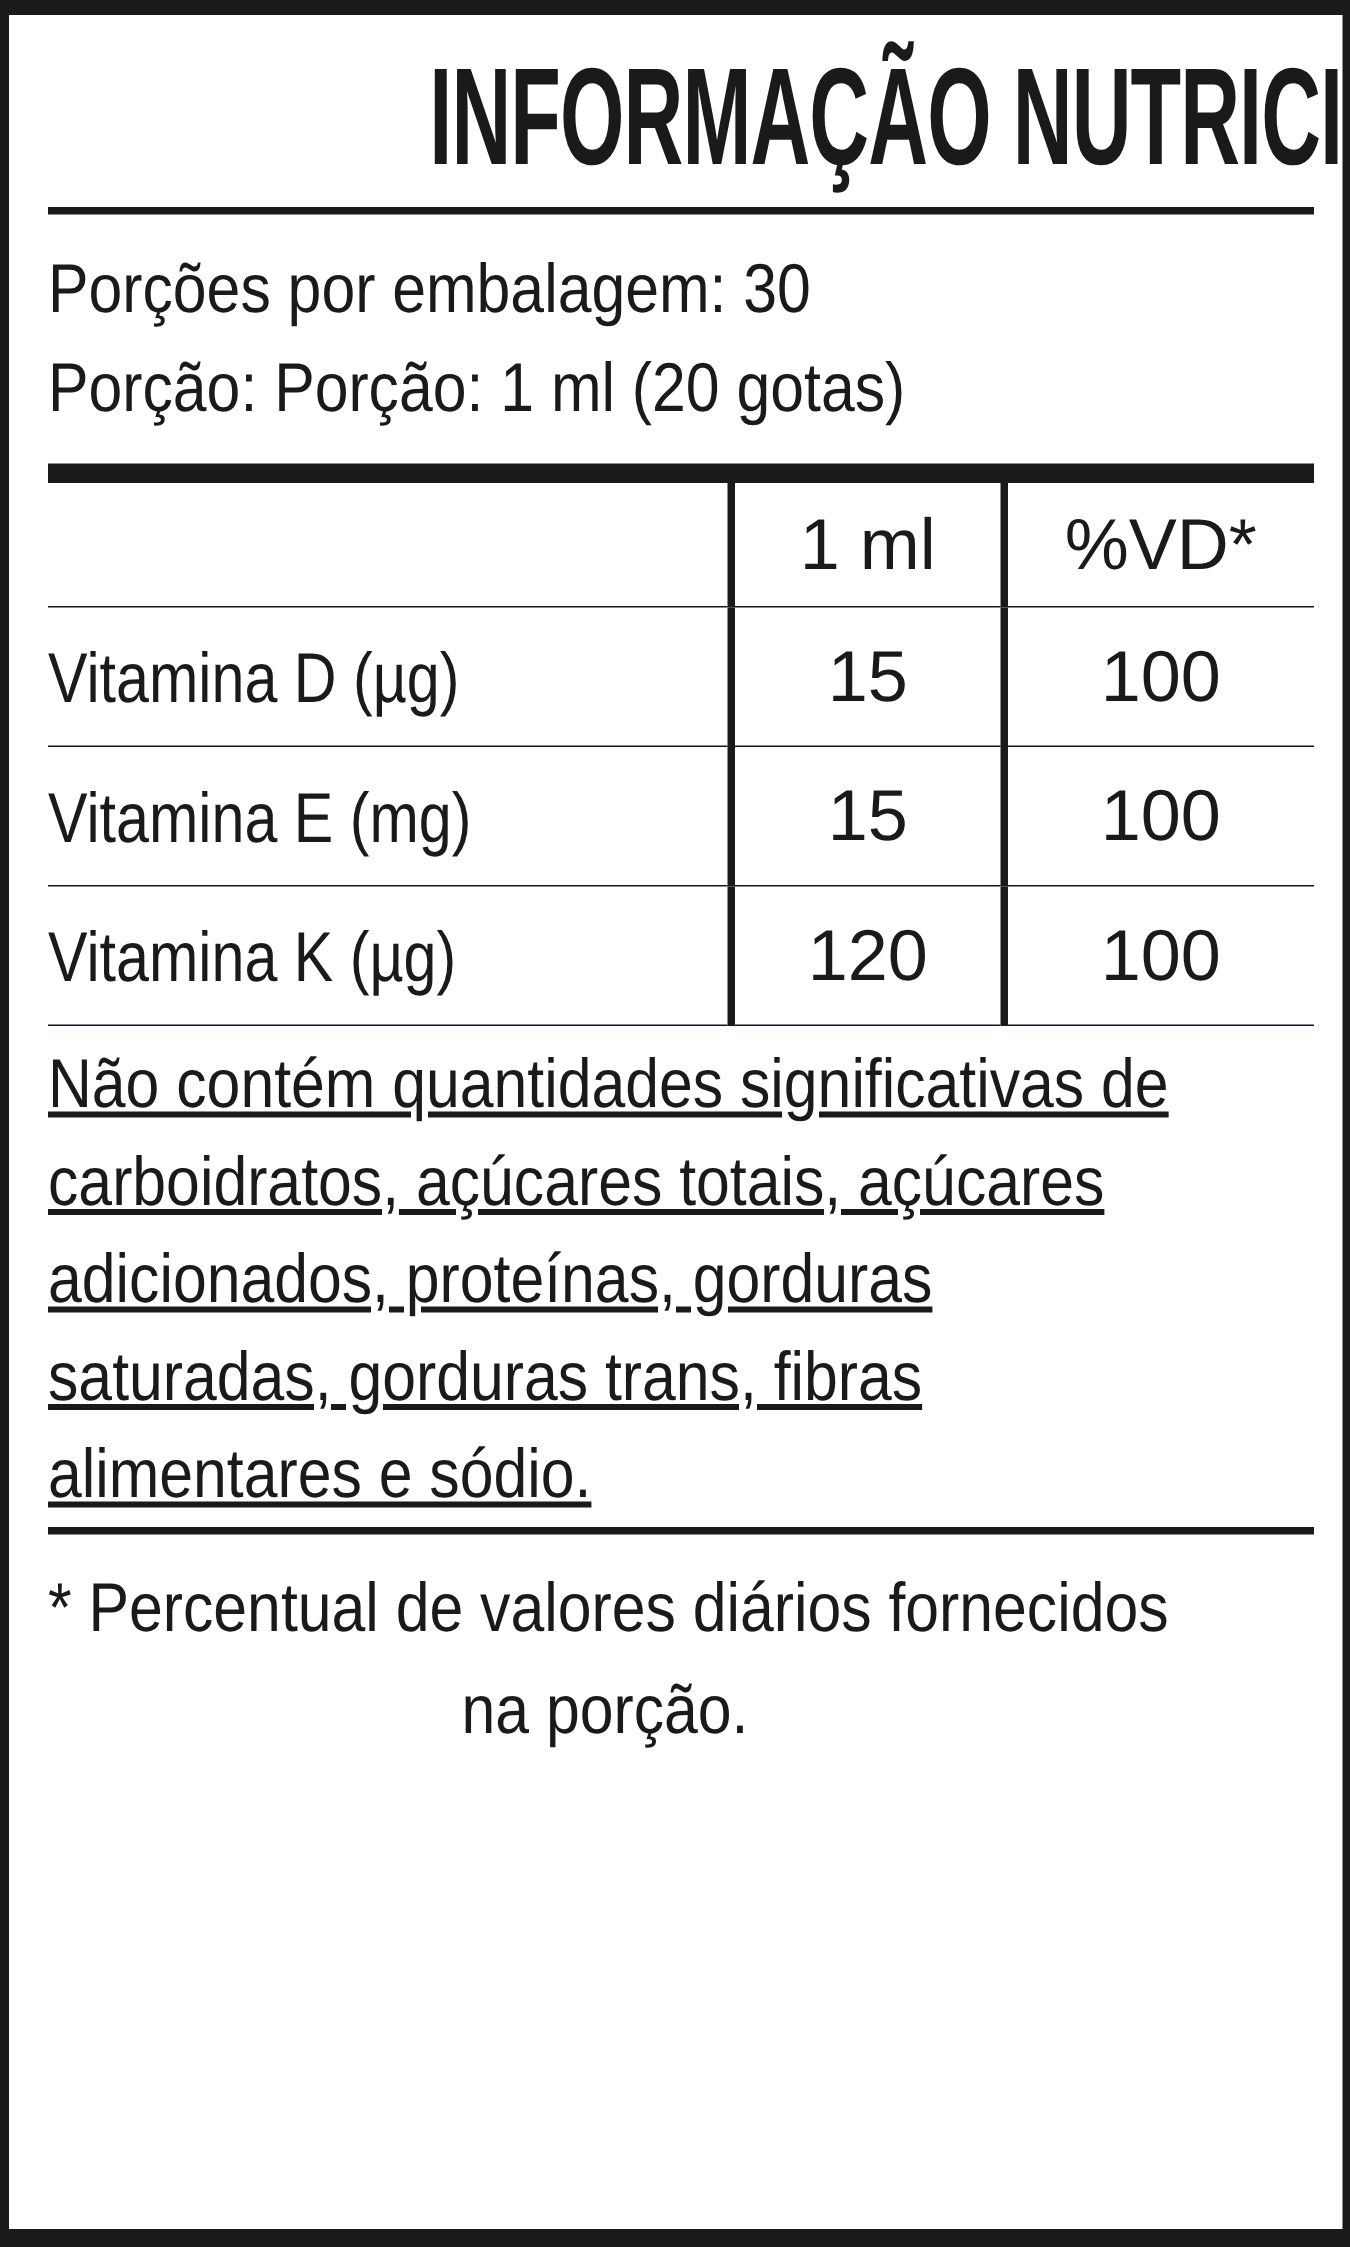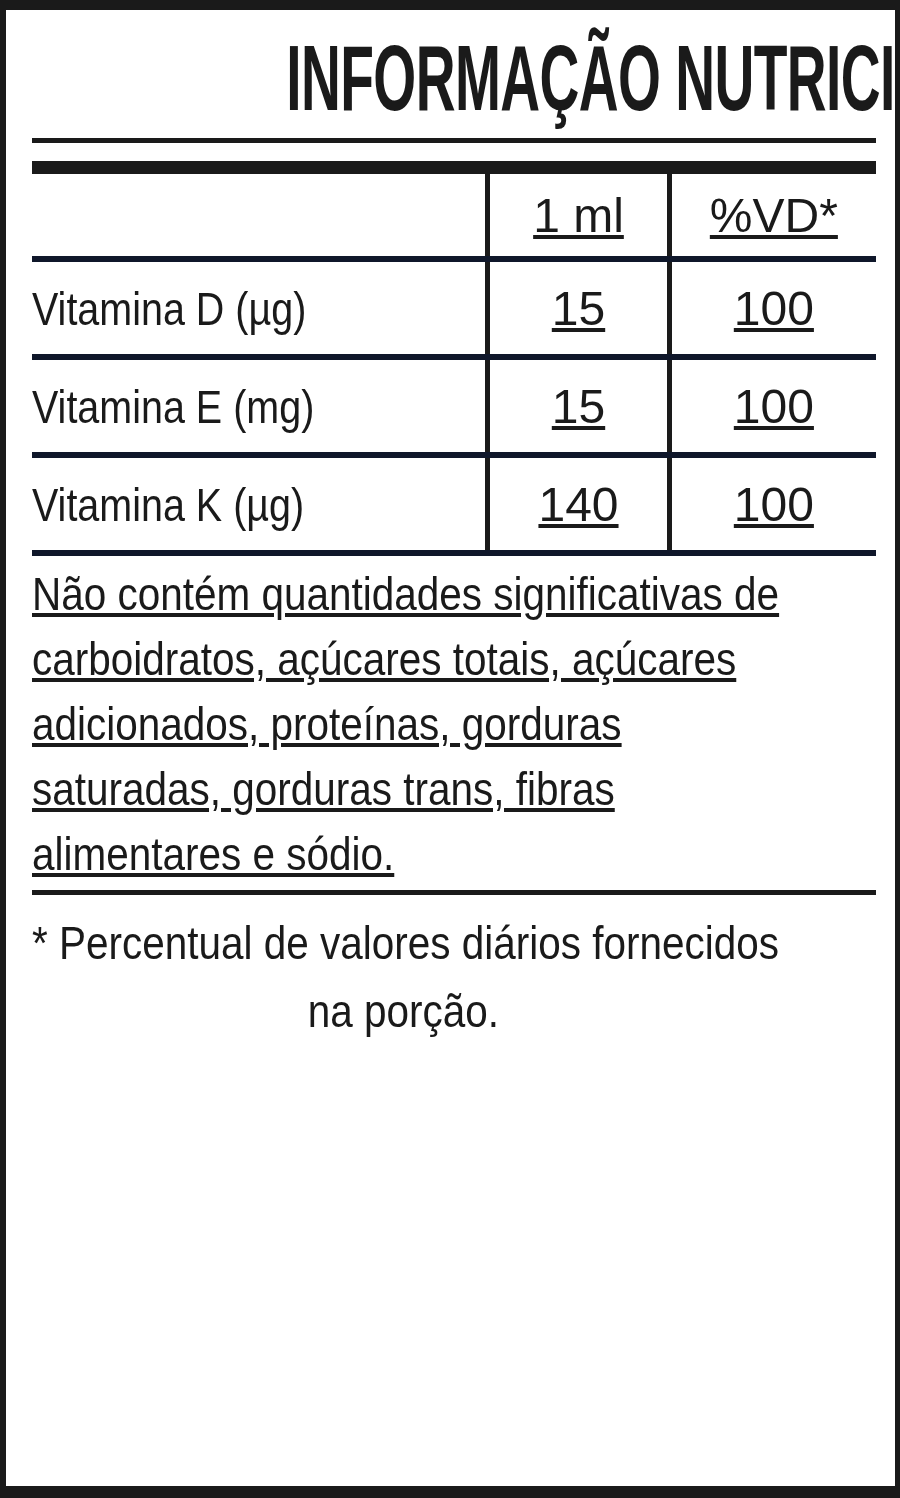--- a/index.html
+++ b/index.html
@@ -55,25 +55,24 @@
     height: 13px;
     background: #1a1a1a;
     margin-top: 18px;
   }
   table.nutri {
     width: 100%;
     border-collapse: collapse;
     table-layout: fixed;
   }
   table.nutri th, table.nutri td {
-    border-bottom: 6px solid #0f172a;
+    border-bottom: 1px solid #0f172a;
     vertical-align: middle;
     padding: 0;
     font-weight: normal;
-    text-decoration: underline;
   }
   table.nutri th { height: 82px; }
   table.nutri td { height: 92px; }
   table.nutri .v-line { border-left: 5px solid #1a1a1a; }
   .col-head {
     font-size: 48px;
     font-weight: bold;
     text-align: center;
   }
   .nutrient-cell { text-align: left; }
@@ -98,20 +97,24 @@
 <body>
 
 <div class="label">
 
   <div class="title-wrap">
     <span class="title-text">INFORMAÇÃO NUTRICIONAL</span>
   </div>
 
   <div class="rule"></div>
 
+  <div class="serving">
+    <div class="text-line">Porções por embalagem: 30</div>
+    <div class="text-line">Porção: Porção: 1 ml (20 gotas)</div>
+  </div>
 
   <div class="thick-bar"></div>
 
   <table class="nutri">
     <colgroup>
       <col style="width:54%">
       <col style="width:21.5%">
       <col style="width:24.5%">
     </colgroup>
     <thead>
@@ -127,21 +130,21 @@
         <td class="value-cell v-line">15</td>
         <td class="value-cell v-line">100</td>
       </tr>
       <tr>
         <td class="nutrient-cell"><span class="nutrient-text">Vitamina E (mg)</span></td>
         <td class="value-cell v-line">15</td>
         <td class="value-cell v-line">100</td>
       </tr>
       <tr>
         <td class="nutrient-cell"><span class="nutrient-text">Vitamina K (µg)</span></td>
-        <td class="value-cell v-line">140</td>
+        <td class="value-cell v-line">120</td>
         <td class="value-cell v-line">100</td>
       </tr>
     </tbody>
   </table>
 
   <div class="no-significant">
     <div class="text-line">Não contém quantidades significativas de</div>
     <div class="text-line">carboidratos, açúcares totais, açúcares</div>
     <div class="text-line">adicionados, proteínas, gorduras</div>
     <div class="text-line">saturadas, gorduras trans, fibras</div>

